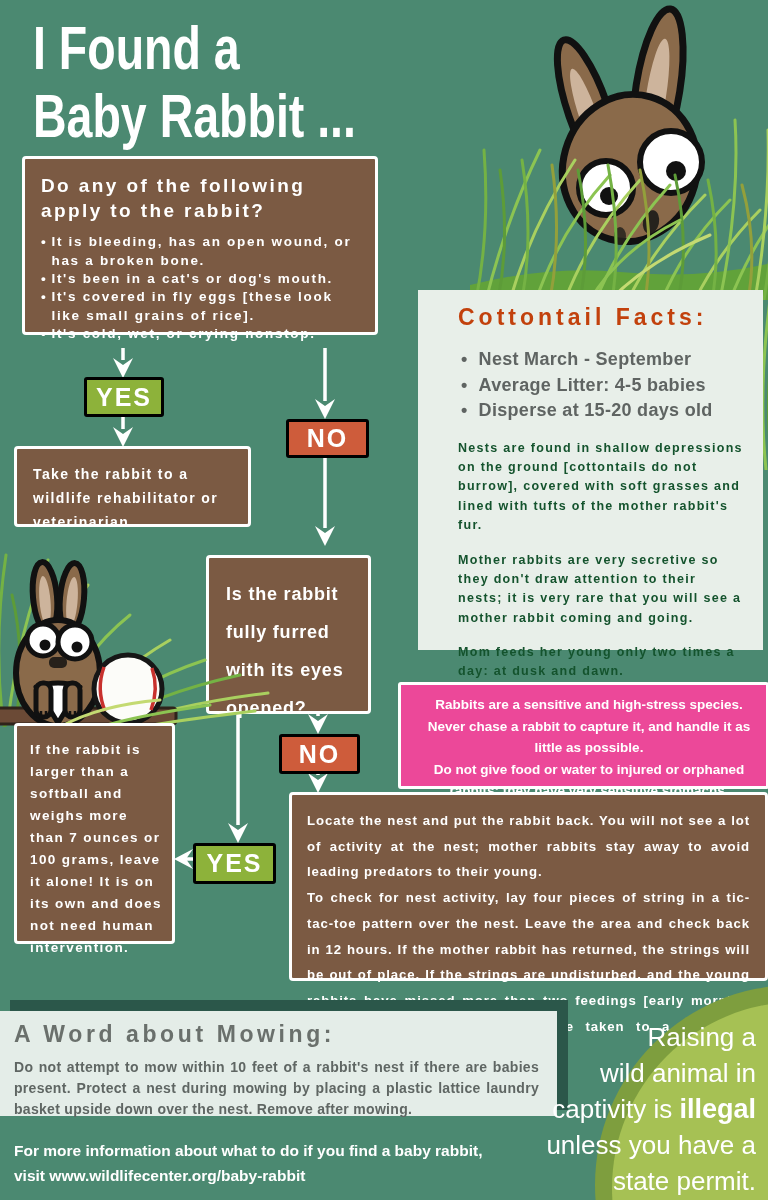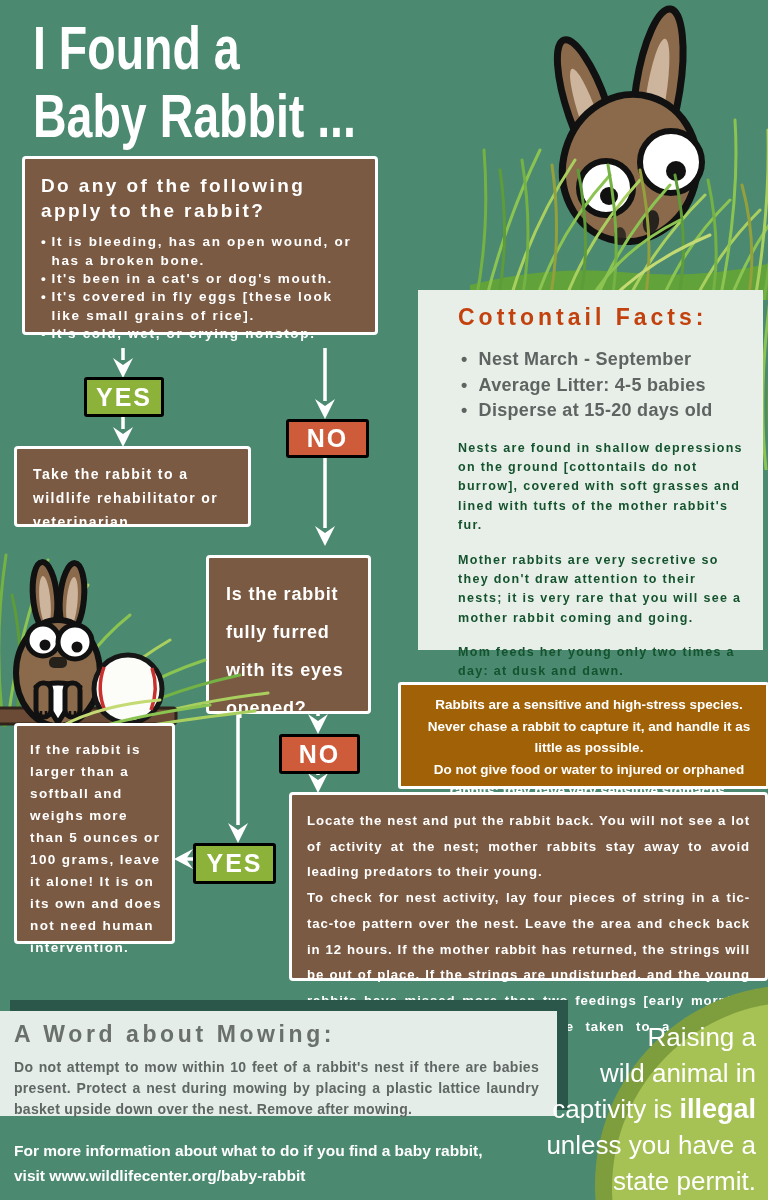--- a/index.html
+++ b/index.html
@@ -42,21 +42,21 @@
   
   .facts{left:418px;top:290px;width:345px;height:360px;background:#E8EFE9;
          padding:14px 18px 0 40px;color:#6F7472;}
   .facts-title{font-size:23px;font-weight:bold;letter-spacing:4px;color:#c2410c;margin-bottom:16px;}
   .facts-bullet{display:flex;font-size:18px;font-weight:bold;color:#5F6462;line-height:1.42;letter-spacing:0.3px;}
   .facts-bullet::before{content:"•";margin-right:11px;margin-left:3px;}
   .facts p{font-size:12.5px;font-weight:bold;letter-spacing:1.3px;line-height:1.55;
            margin:15px 0 0 0;color:#14532d;}
 
   
-  .sensitive{left:398px;top:682px;width:371px;height:107px;background:#a16207;border:3px solid #fff;
+  .sensitive{left:398px;top:682px;width:371px;height:107px;background:#ec4899;border:3px solid #fff;
              border-radius:3px;color:#fff;font-weight:bold;font-size:13.5px;line-height:1.6;
              text-align:center;padding:9px 10px 0 21px;}
   .sensitive p{margin:0;}
 
   
   .mow-shadow{left:10px;top:1000px;width:558px;height:110px;background:#2B574A;}
   .mow-box{left:0px;top:1011px;width:557px;height:105px;background:#E4EDE8;padding:10px 16px 0 14px;}
   .mow-title{font-size:23px;font-weight:bold;letter-spacing:3.6px;color:#6A706C;margin-bottom:9px;}
   .mow-body{font-size:14px;font-weight:bold;color:#5F6663;letter-spacing:0.3px;line-height:1.5;
             text-align:justify;width:525px;}
@@ -247,21 +247,21 @@
       <path d="M104,152 Q96,174 105,196" stroke="#c8312e" stroke-width="3.5" fill="none"></path>
       <path d="M152,153 Q159,174 151,195" stroke="#c8312e" stroke-width="3.5" fill="none"></path>
     </g>
     <g fill="none" stroke-linecap="round">
       <path d="M60,212 Q100,190 160,185" stroke="#c4da72" stroke-width="3"></path>
       <path d="M100,212 Q140,200 210,190" stroke="#8cc452" stroke-width="3"></path>
       <path d="M140,212 Q180,205 255,196" stroke="#a9d05f" stroke-width="3"></path>
     </g>
   </svg>
 
-  <div class="abs brown leave">If the rabbit is larger than a softball and weighs more than 5 ounces or 100 grams, leave it alone! It is on its own and does not need human intervention.</div>
+  <div class="abs brown leave">If the rabbit is larger than a softball and weighs more than 7 ounces or 100 grams, leave it alone! It is on its own and does not need human intervention.</div>
 
   <div class="abs sensitive">
     <p>Rabbits are a sensitive and high-stress species. Never chase a rabbit to capture it, and handle it as little as possible.</p>
     <p>Do not give food or water to injured or orphaned rabbits; they have very sensitive stomachs.</p>
   </div>
 
   <div class="abs brown nest">
     <p>Locate the nest and put the rabbit back. You will not see a lot of activity at the nest; mother rabbits stay away to avoid leading predators to their young.</p>
     <p>To check for nest activity, lay four pieces of string in a tic-tac-toe pattern over the nest. Leave the area and check back in 12 hours. If the mother rabbit has returned, the strings will be out of place. If the strings are undisturbed, and the young rabbits have missed more than two feedings [early morning and dusk], the rabbits should be taken to a permitted rehabilitator.</p>
   </div>

